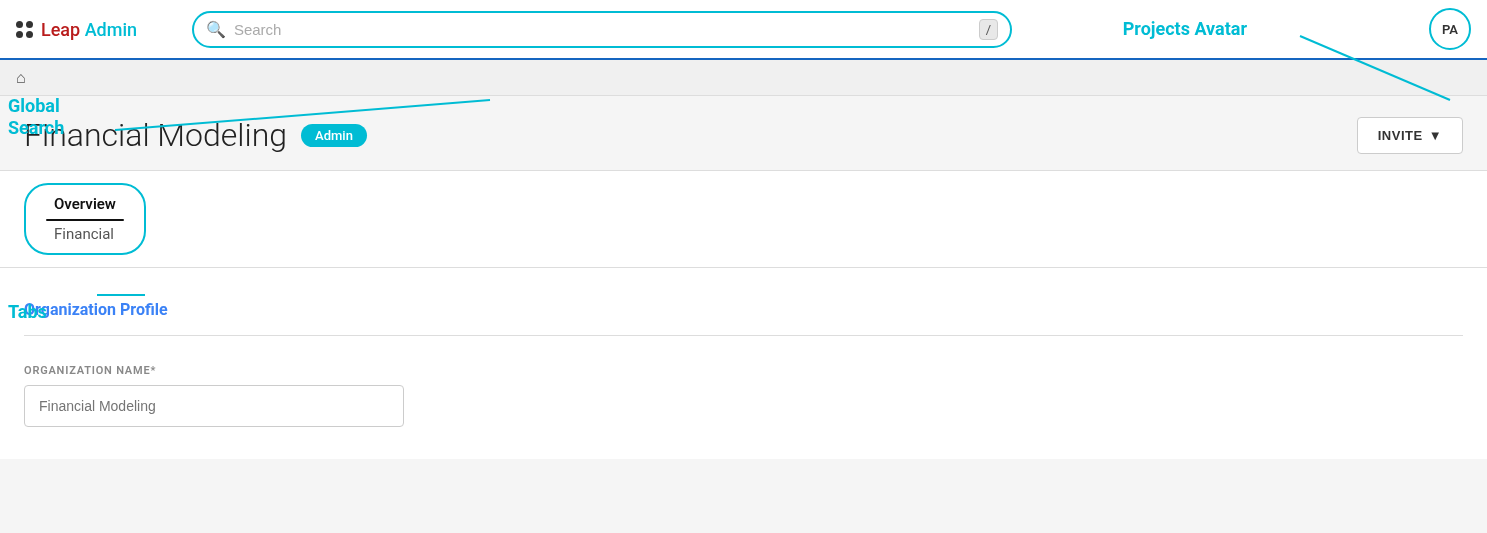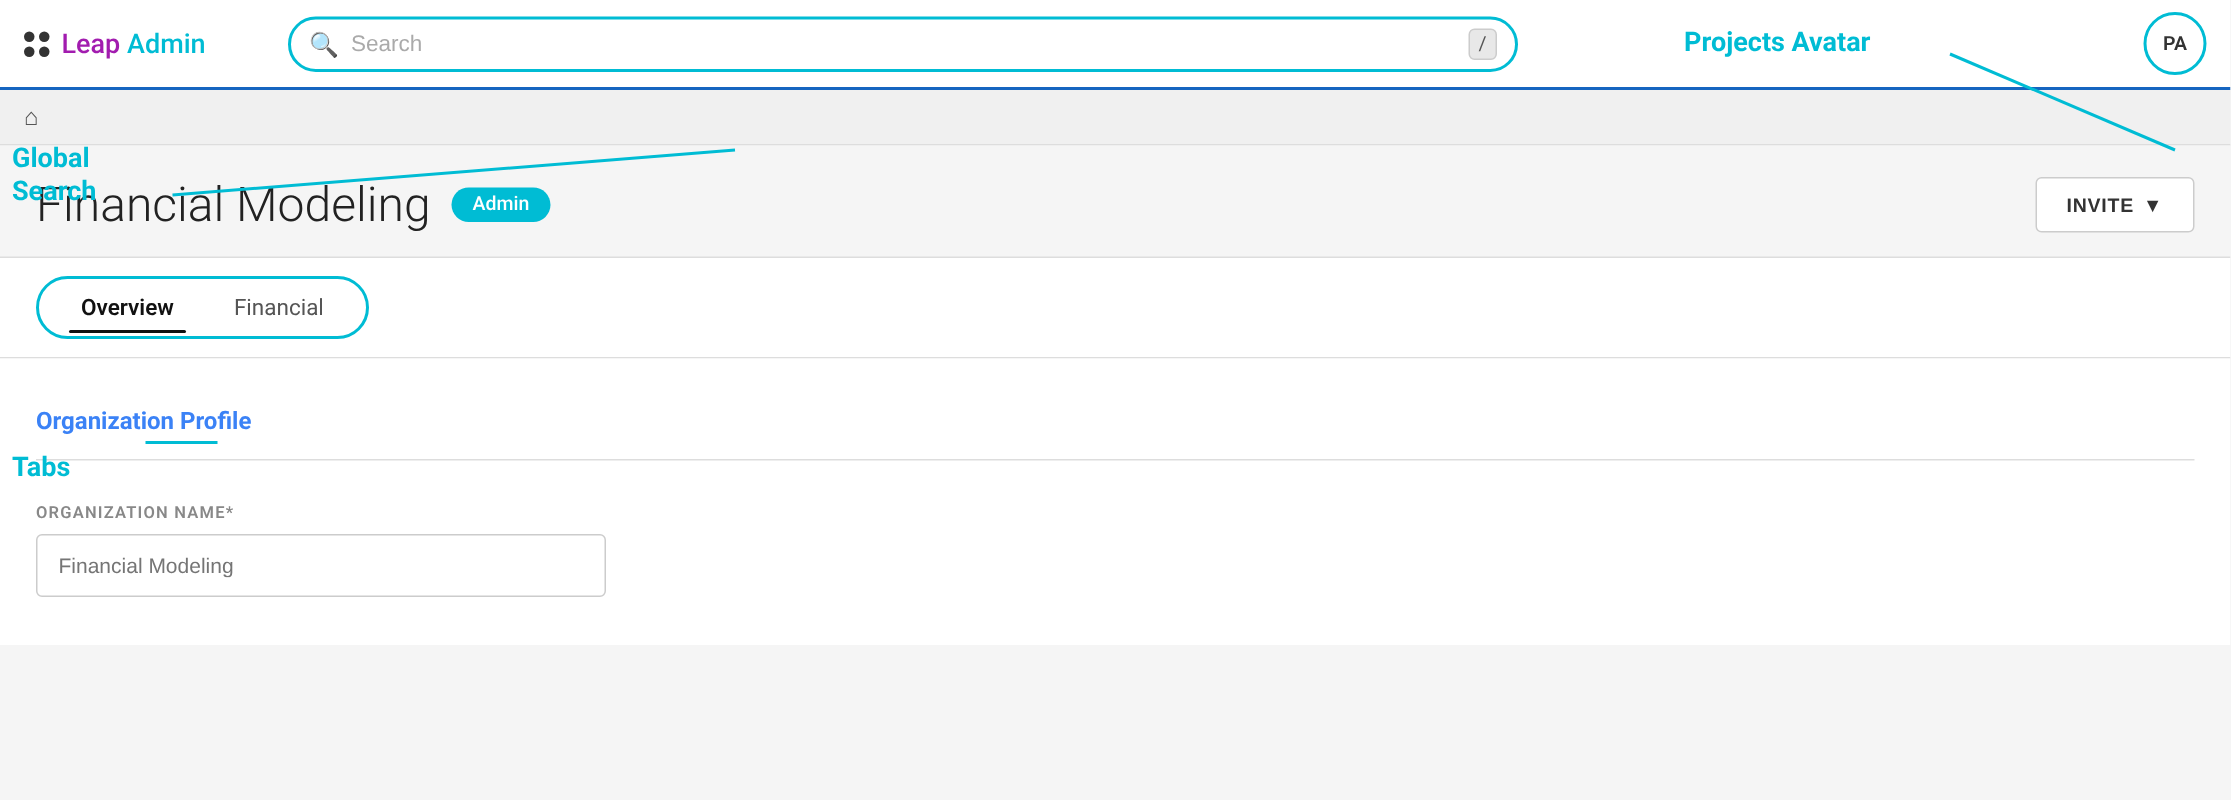--- a/index.html
+++ b/index.html
@@ -42,21 +42,21 @@
       height: 7px;
       border-radius: 50%;
       background: #333;
     }
     .logo-text {
       font-size: 18px;
       font-weight: 500;
       color: #333;
     }
     .logo-text span {
-      color: #a21caf;
+      color: #b91c1c;
     }
 
     .search-bar-wrapper {
       flex: 1;
       display: flex;
       align-items: center;
       margin: 0 16px;
     }
     .search-bar {
       display: flex;
@@ -172,20 +172,21 @@
       border-bottom: 1px solid #ddd;
     }
     .tabs-container {
       display: inline-flex;
       align-items: flex-start;
       border: 2px solid #00bcd4;
       border-radius: 24px;
       margin: 12px 0;
       overflow: hidden;
       padding: 4px 8px;
+      flex-direction: column;
     }
     .tab-item {
       padding: 6px 20px;
       font-size: 15px;
       cursor: pointer;
       color: #555;
       border-radius: 20px;
       position: relative;
     }
     .tab-item.active {

